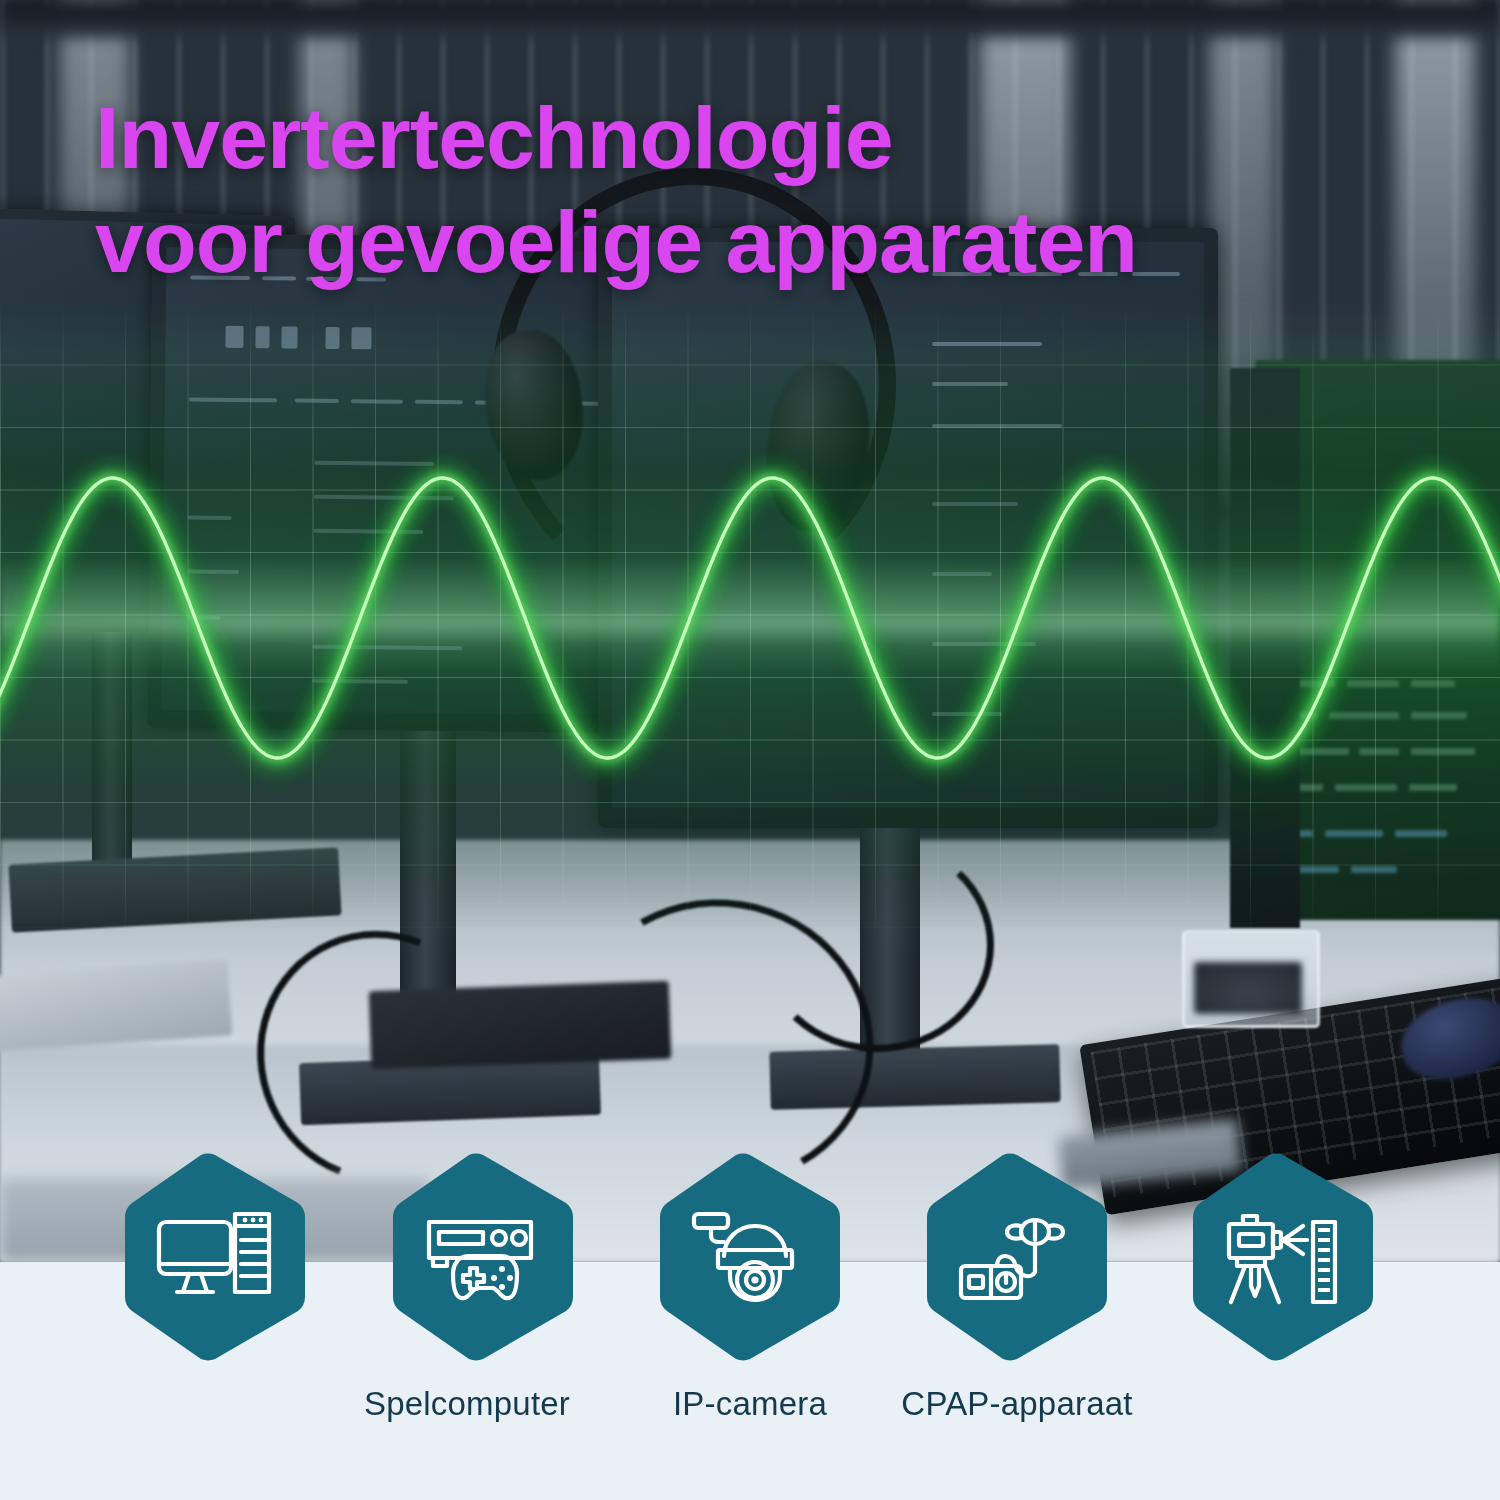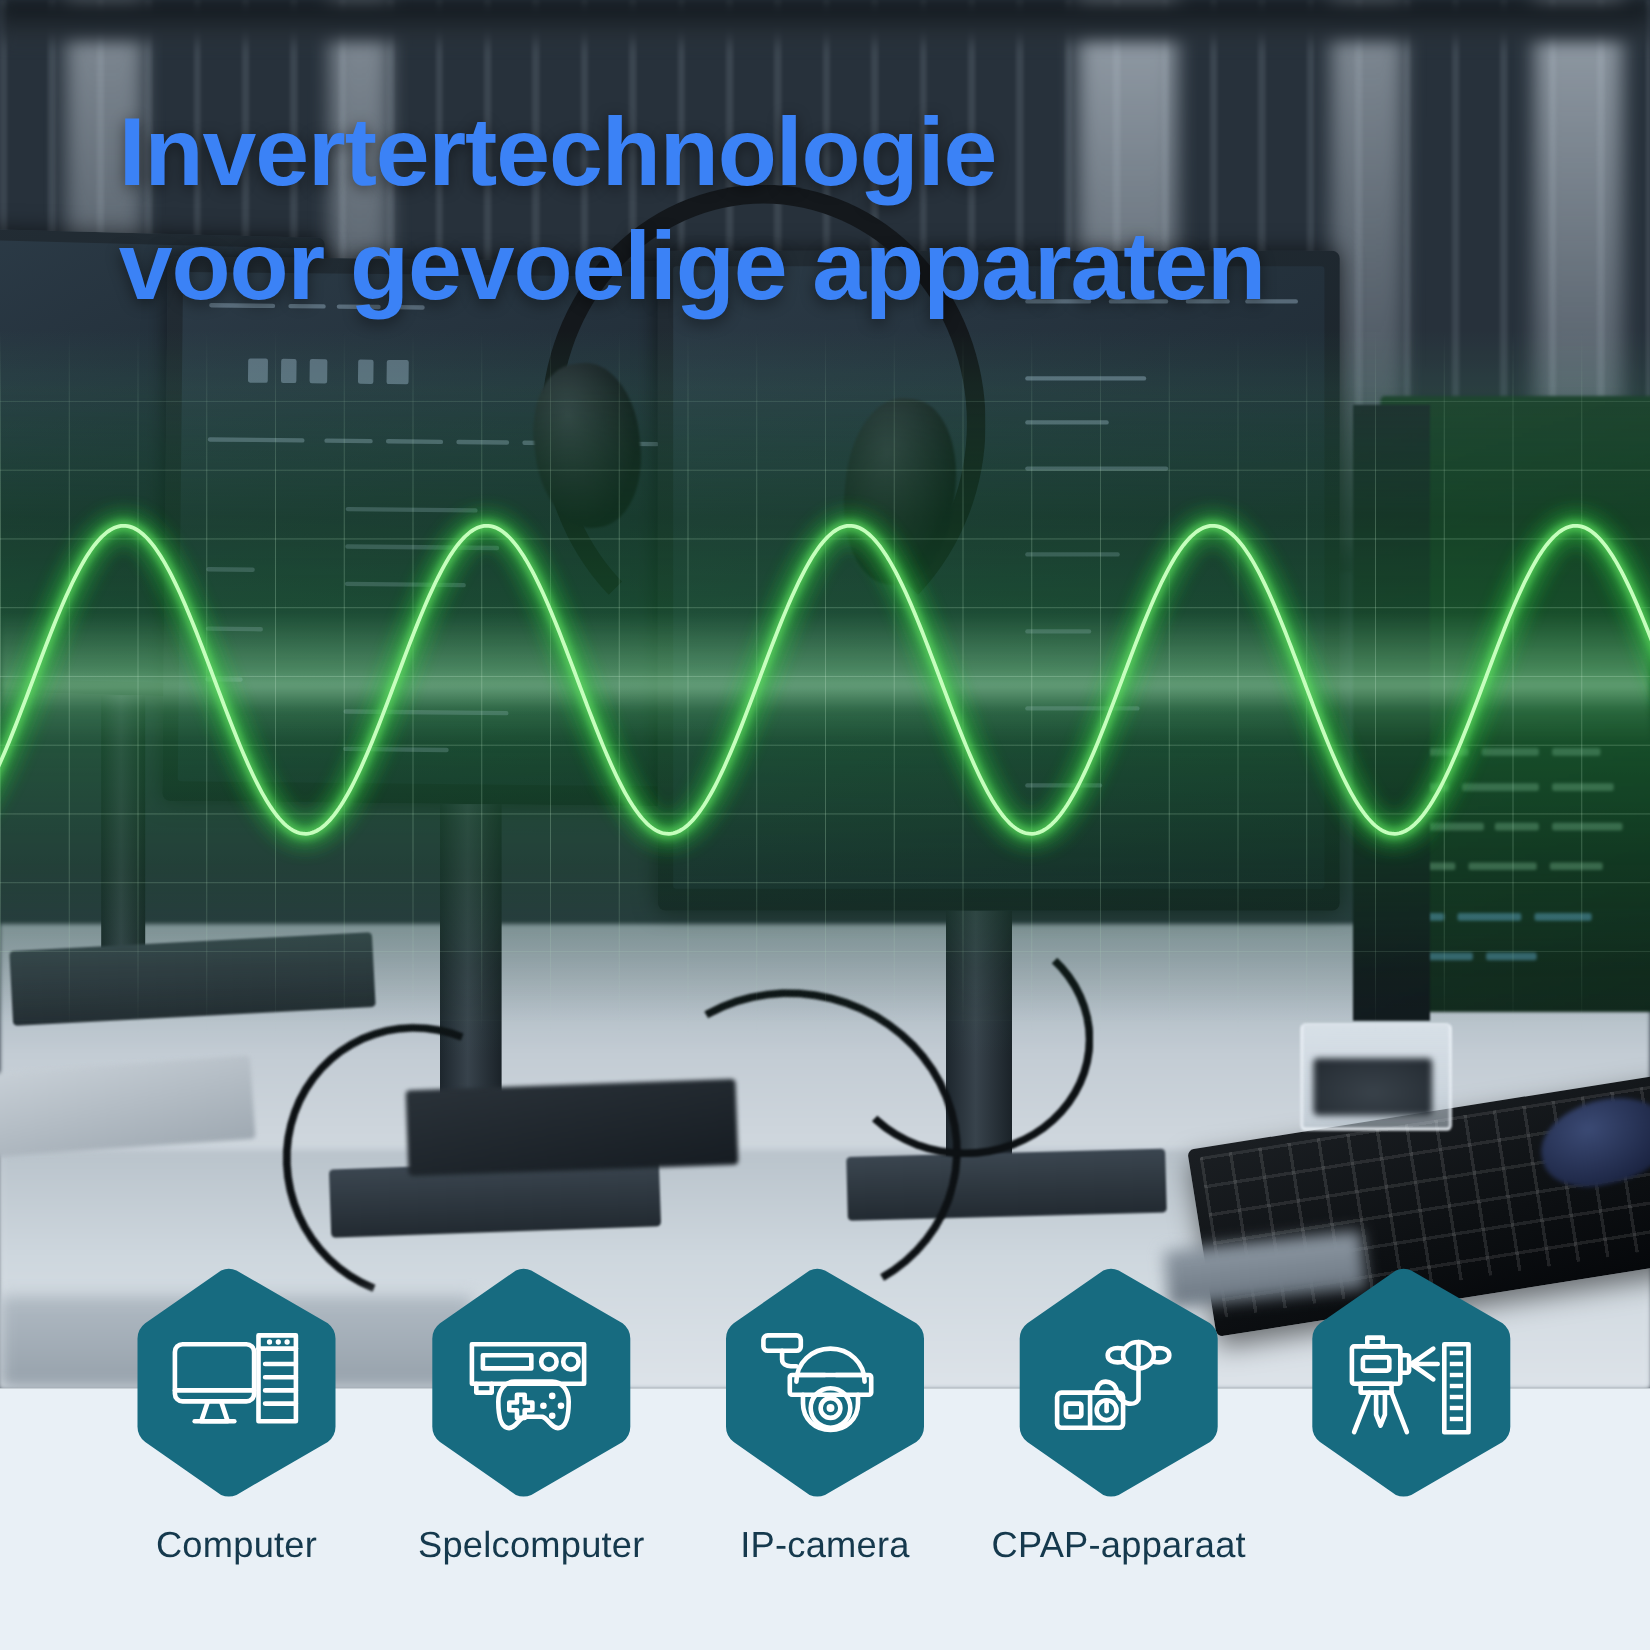--- a/index.html
+++ b/index.html
@@ -250,24 +250,24 @@
   .wave {
     position: absolute;
     left: 0; top: 300px;
     width: 1500px; height: 640px;
     pointer-events: none;
   }
 
   
   .title {
     position: absolute;
-    left: 108px;
+    left: 95px;
     top: 86px;
     width: 1200px;
-    color: #3b82f6;
+    color: #d946ef;
     font-family: "Liberation Sans Narrow", "Liberation Sans", sans-serif;
     font-weight: bold;
     font-size: 88px;
     line-height: 1.18;
     letter-spacing: -1px;
     text-shadow: 0 3px 14px rgba(0,0,0,0.45);
     white-space: pre-line;
   }
 
   
@@ -590,20 +590,19 @@
           <rect x="95" y="28" width="12" height="4"></rect>
           <rect x="95" y="38" width="12" height="4"></rect>
           <rect x="95" y="48" width="12" height="4"></rect>
           <rect x="95" y="58" width="12" height="4"></rect>
           <rect x="95" y="68" width="12" height="4"></rect>
           <rect x="95" y="78" width="12" height="4"></rect>
         </g>
       </svg>
     </div>
 
-    <div class="hex-label" style="left:65px;">Computer</div>
-    <div class="hex-label" style="left:333px;">Spelcomputer</div>
+    <div class="hex-label" style="left:317px;">Spelcomputer</div>
     <div class="hex-label" style="left:867px;">CPAP-apparaat</div>
     <div class="hex-label" style="left:600px;">IP-camera</div>
 
   </div>
 
 </div>
 
 </body></html>

